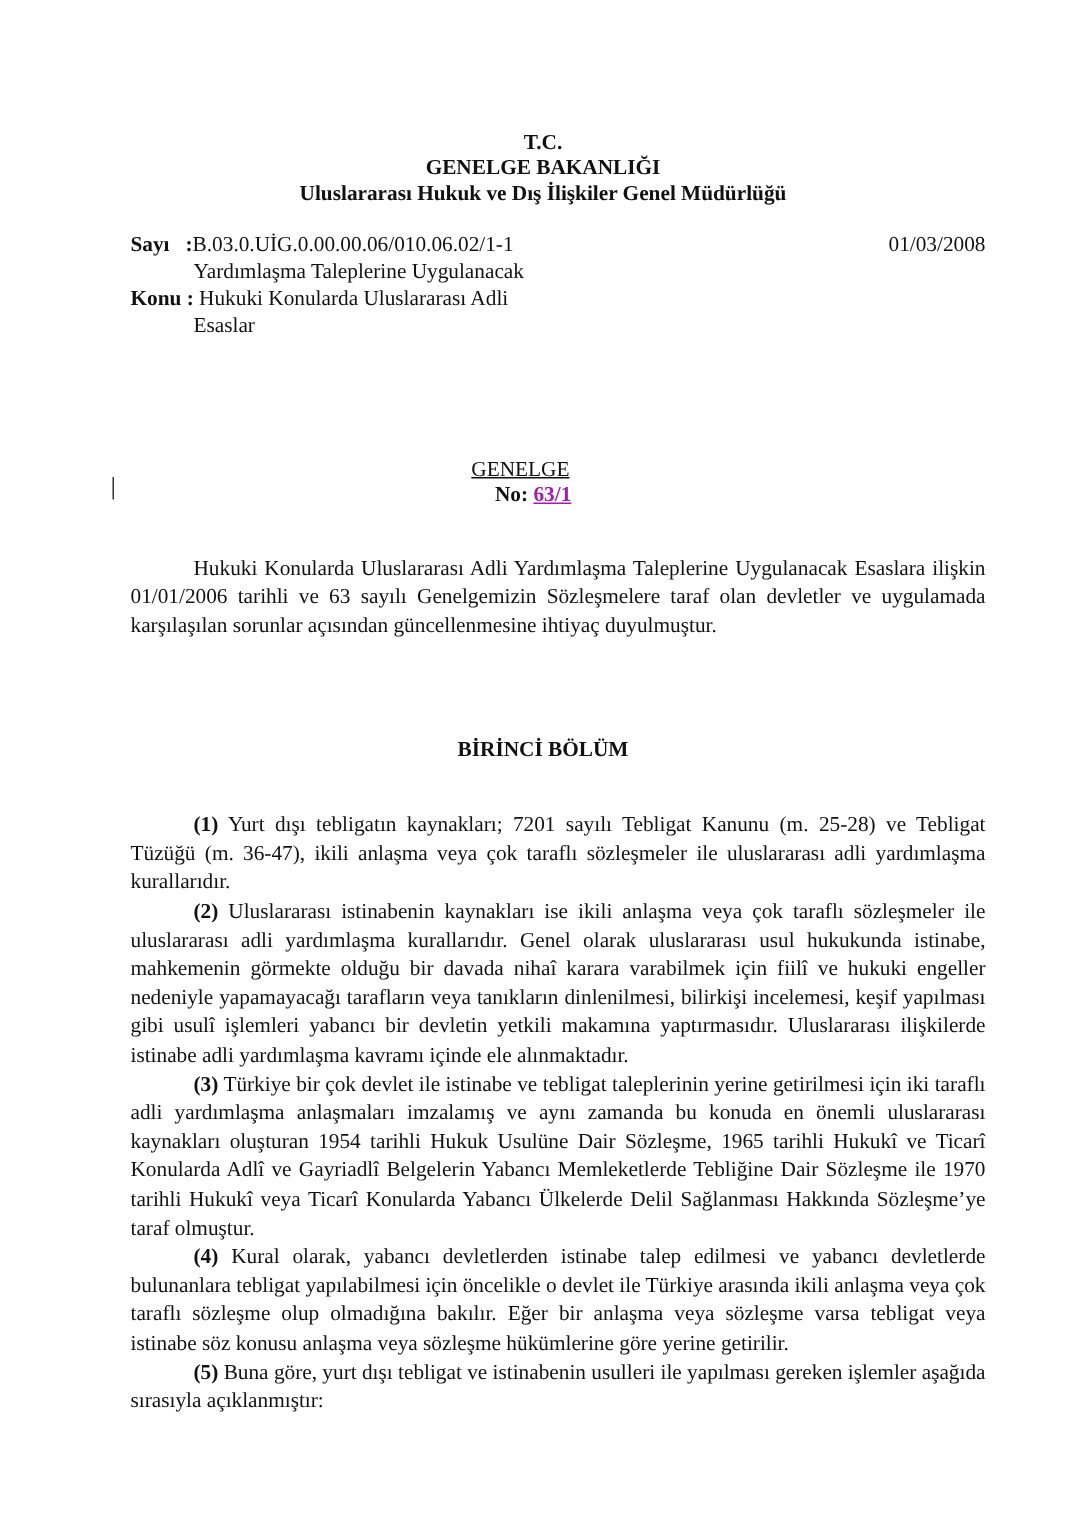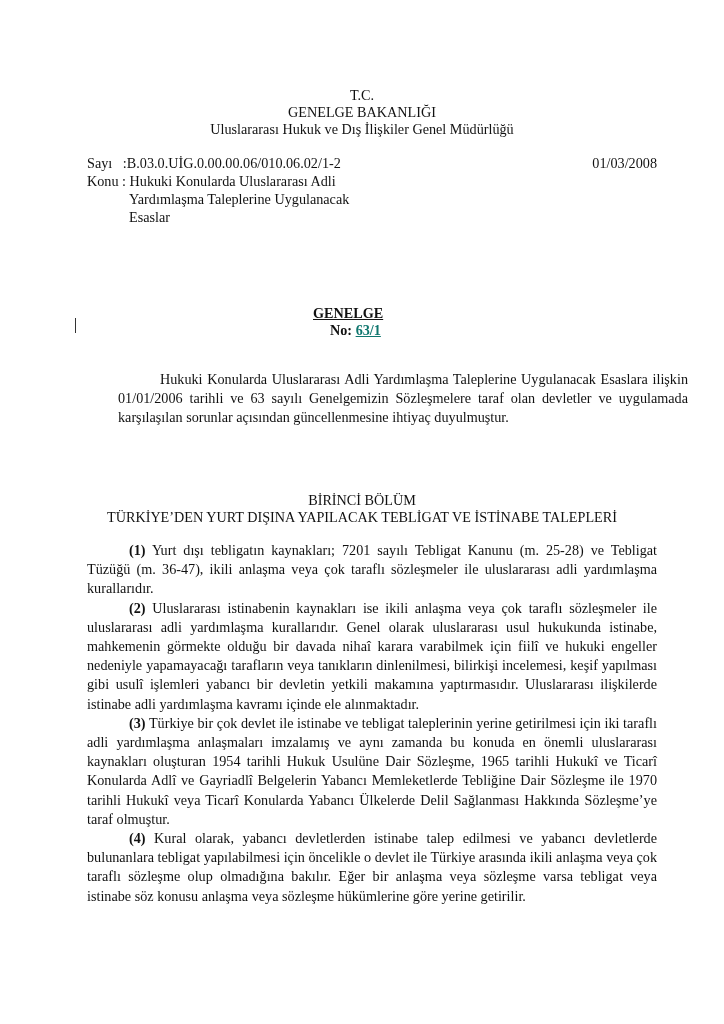--- a/index.html
+++ b/index.html
@@ -2,78 +2,78 @@
 <html><head>
   <meta charset="utf-8">
   <style>
     html, body { margin: 0; padding: 0; background: #ffffff; }
     body {
       width: 724px; height: 1024px; position: relative; overflow: hidden;
       font-family: "Liberation Serif", serif; color: #111; font-size: 14.2px;
     }
     .page { position: absolute; left: 0; top: 0; width: 724px; height: 1024px; }
     .center { position: absolute; left: 0; width: 724px; text-align: center; }
-    .b { font-weight: normal; }
+    .b { font-weight: bold; }
     .hdr1 { top: 87px; line-height: 17px; }
     .meta { position: absolute; left: 87px; top: 154px; width: 570px; line-height: 18px; }
     .meta .row { position: relative; height: 18px; white-space: nowrap; }
     .meta .date { position: absolute; right: 0; top: 0; }
     .meta .indent { padding-left: 42px; }
     .genelge { position: absolute; left: 312px; top: 305px; line-height: 17px; }
-    .genelge .title { text-decoration: underline; font-weight: bold; margin-left: 1px; }
+    .genelge .title { text-decoration: underline; font-weight: normal; margin-left: 1px; text-align: center; }
     .genelge .noline { font-weight: bold; padding-left: 18px; }
     .genelge .num { color: #e0141b; text-decoration: underline; }
     .changebar { position: absolute; left: 75px; top: 318px; width: 1px; height: 15px; background: #333; }
     .para { position: absolute; left: 87px; width: 570px; text-align: justify; line-height: 19px; margin: 0; }
     .para .ind { display: inline-block; width: 42px; }
-    .intro { top: 370px; margin-left: 31px; }
+    .intro { top: 370px; }
     .section { top: 492px; line-height: 17px; }
     .s-body { top: 541px; line-height: 19.2px; }
     .s-body p { margin: 0; text-align: justify; text-indent: 42px; }
   </style>
 </head>
 <body>
 
 <div class="page">
 
   <div class="center hdr1 b">
     <div>T.C.</div>
     <div>GENELGE BAKANLIĞI</div>
     <div>Uluslararası Hukuk ve Dış İlişkiler Genel Müdürlüğü</div>
   </div>
 
   <div class="meta">
     <div class="row">
-      <span class="b" style="white-space:pre">Sayı   :</span><span>B.03.0.UİG.0.00.00.06/010.06.02/1-2</span>
+      <span class="b" style="white-space:pre">Sayı   :</span><span>B.03.0.UİG.0.00.00.06/010.06.02/1-1</span>
       <span class="date">01/03/2008</span>
     </div>
+    <div class="row indent">Yardımlaşma Taleplerine Uygulanacak</div>
     <div class="row">
       <span class="b">Konu :</span>
       <span>Hukuki Konularda Uluslararası Adli</span>
     </div>
-    <div class="row indent">Yardımlaşma Taleplerine Uygulanacak</div>
     <div class="row indent">Esaslar</div>
   </div>
 
   <div class="changebar"></div>
 
   <div class="genelge">
     <div class="title">GENELGE</div>
     <div class="noline">
-      <span style="white-space:pre">No: </span><span class="num" style="color: #0f766e;">63/1</span>
+      <span style="white-space:pre">No: </span><span class="num" style="color: #a21caf;">63/1</span>
     </div>
   </div>
 
   <p class="para intro"><span class="ind"></span><span>Hukuki Konularda Uluslararası Adli Yardımlaşma Taleplerine Uygulanacak Esaslara ilişkin 01/01/2006 tarihli ve 63 sayılı Genelgemizin Sözleşmelere taraf olan devletler ve uygulamada karşılaşılan sorunlar açısından güncellenmesine ihtiyaç duyulmuştur.</span></p>
 
   <div class="center section b">
     <div>BİRİNCİ BÖLÜM</div>
-    <div>TÜRKİYE’DEN YURT DIŞINA YAPILACAK TEBLİGAT VE İSTİNABE TALEPLERİ</div>
   </div>
 
   <div class="para s-body">
     <p><b>(1)</b><span> Yurt dışı tebligatın kaynakları; 7201 sayılı Tebligat Kanunu (m. 25-28) ve Tebligat Tüzüğü (m. 36-47), ikili anlaşma veya çok taraflı sözleşmeler ile uluslararası adli yardımlaşma kurallarıdır.</span></p>
     <p><b>(2)</b><span> Uluslararası istinabenin kaynakları ise ikili anlaşma veya çok taraflı sözleşmeler ile uluslararası adli yardımlaşma kurallarıdır. Genel olarak uluslararası usul hukukunda istinabe, mahkemenin görmekte olduğu bir davada nihaî karara varabilmek için fiilî ve hukuki engeller nedeniyle yapamayacağı tarafların veya tanıkların dinlenilmesi, bilirkişi incelemesi, keşif yapılması gibi usulî işlemleri yabancı bir devletin yetkili makamına yaptırmasıdır. Uluslararası ilişkilerde istinabe adli yardımlaşma kavramı içinde ele alınmaktadır.</span></p>
     <p><b>(3)</b><span> Türkiye bir çok devlet ile istinabe ve tebligat taleplerinin yerine getirilmesi için iki taraflı adli yardımlaşma anlaşmaları imzalamış ve aynı zamanda bu konuda en önemli uluslararası kaynakları oluşturan 1954 tarihli Hukuk Usulüne Dair Sözleşme, 1965 tarihli Hukukî ve Ticarî Konularda Adlî ve Gayriadlî Belgelerin Yabancı Memleketlerde Tebliğine Dair Sözleşme ile 1970 tarihli Hukukî veya Ticarî Konularda Yabancı Ülkelerde Delil Sağlanması Hakkında Sözleşme’ye taraf olmuştur.</span></p>
     <p><b>(4)</b><span> Kural olarak, yabancı devletlerden istinabe talep edilmesi ve yabancı devletlerde bulunanlara tebligat yapılabilmesi için öncelikle o devlet ile Türkiye arasında ikili anlaşma veya çok taraflı sözleşme olup olmadığına bakılır. Eğer bir anlaşma veya sözleşme varsa tebligat veya istinabe söz konusu anlaşma veya sözleşme hükümlerine göre yerine getirilir.</span></p>
+    <p><b>(5)</b><span> Buna göre, yurt dışı tebligat ve istinabenin usulleri ile yapılması gereken işlemler aşağıda sırasıyla açıklanmıştır:</span></p>
   </div>
 
 </div>
 
 </body></html>

